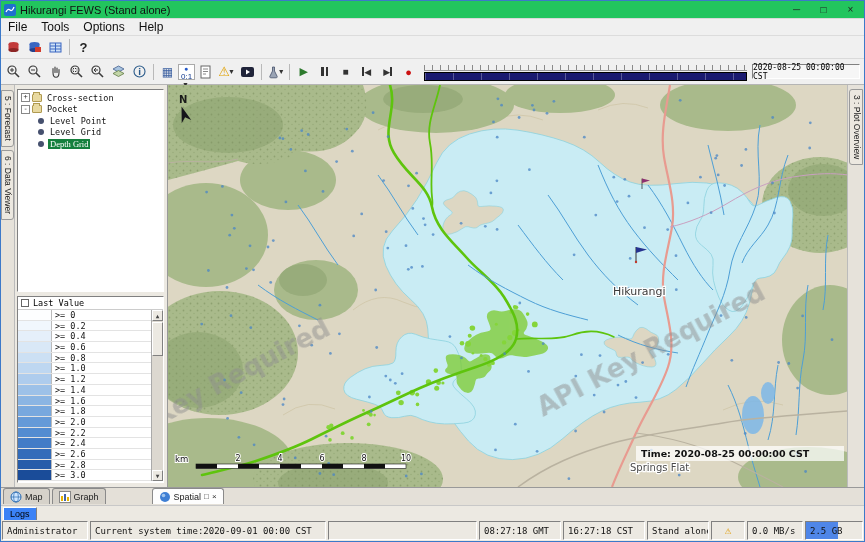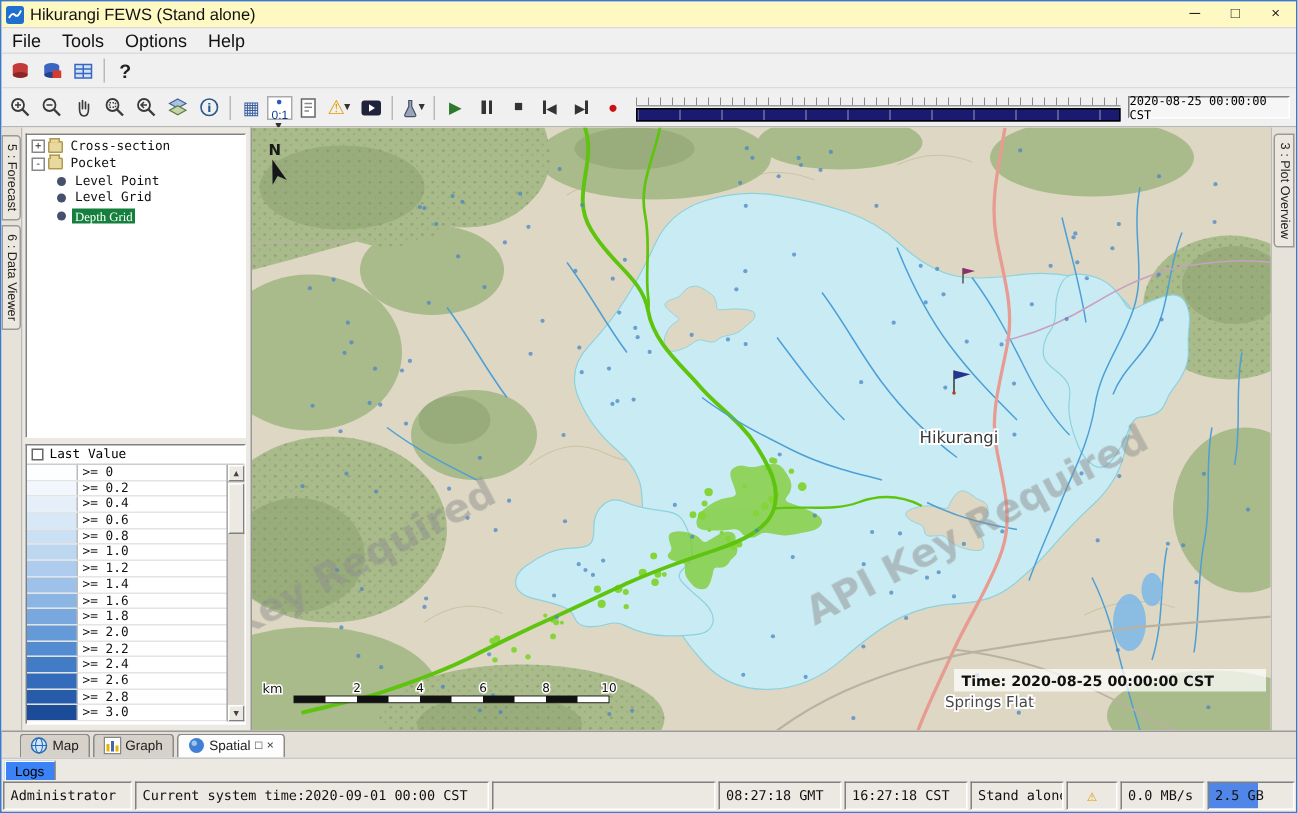--- a/index.html
+++ b/index.html
@@ -1,21 +1,21 @@
 <!DOCTYPE html>
 <html><head>
 <meta charset="utf-8">
 <style>
   html,body{margin:0;padding:0;background:#cfcfcf;}
   *{box-sizing:border-box;user-select:none;}
   .window{position:relative;width:865px;height:542px;background:#f0f0f0;border:1px solid #3c79c9;
           font-family:"Liberation Sans",sans-serif;overflow:hidden;}
 
   
-  .titlebar{height:18px;background:#fef9c3;display:flex;align-items:center;border-bottom:1px solid #d9d9d9;}
+  .titlebar{height:18px;background:#22c55e;display:flex;align-items:center;border-bottom:1px solid #d9d9d9;}
   .appicon{width:12px;height:12px;margin:0 4px 0 3px;}
   .title{font-size:11px;color:#111;}
   .wbtns{margin-left:auto;display:flex;height:100%;}
   .wbtn{width:27px;height:100%;display:flex;align-items:center;justify-content:center;font-size:10px;color:#222;}
 
   
   .menubar{height:17px;display:flex;align-items:center;background:#f0f0f0;border-bottom:1px solid #dcdcdc;}
   .menu-item{font-size:12px;color:#111;padding:0 7px;}
 
   
@@ -69,24 +69,24 @@
   .lswatch{width:34px;flex:none;border-right:1px solid #bbb;}
   .lval{padding:0 3px;color:#111;border-right:1px solid #ddd;flex:1;}
   .vscroll{position:absolute;top:0;right:0;width:12px;height:100%;background:#dcd8d0;border-left:1px solid #aaa;display:flex;flex-direction:column;}
   .sbtn{height:11px;background:#ece9e2;border:1px solid;border-color:#fff #808080 #808080 #fff;font-size:6px;text-align:center;color:#444;line-height:9px;}
   .sthumb{height:34px;background:#ece9e2;border:1px solid;border-color:#fff #808080 #808080 #fff;margin-top:1px;}
   .strack{flex:1;}
 
   .mapwrap{position:relative;width:680px;height:402px;overflow:hidden;background:#ddd7c3;}
 
   
-  .tabbar{position:absolute;top:486px;left:0;right:0;height:18px;background:#e4e0d8;border-top:1px solid #999;display:flex;align-items:center;padding-left:12px;gap:2px;}
+  .tabbar{position:absolute;top:486px;left:0;right:0;height:18px;background:#e4e0d8;border-top:1px solid #999;display:flex;align-items:flex-start;padding-left:2px;gap:2px;}
   .btab{height:16px;display:flex;align-items:center;gap:3px;font-size:9px;color:#222;background:#d6d2ca;
         border:1px solid #8a8a8a;border-bottom:none;border-radius:3px 3px 0 0;padding:0 6px;}
-  .btab.active{background:#fdfdfd;}
+  .btab.active{background:#fdfdfd;margin-left:44px;}
   .tabbtn{font-size:8px;color:#333;line-height:1;}
   .logsrow{position:absolute;top:504px;left:0;right:0;height:17px;background:#ece9e2;border-top:1px solid #c8c8c8;}
   .logsbtn{position:absolute;top:1px;left:2px;height:14px;font:9px "Liberation Sans",sans-serif;background:#3b82f6;
     border:1px solid;border-color:#fff #808080 #808080 #fff;padding:0 6px;}
 
   
   .statusbar{position:absolute;bottom:0;left:0;right:0;height:21px;background:#ece9e2;display:flex;gap:2px;padding:1px;}
   .scell{border:1px solid;border-color:#808080 #fff #fff #808080;font:9px "DejaVu Sans Mono",monospace;color:#111;
          display:flex;align-items:center;padding:0 4px;white-space:nowrap;overflow:hidden;}
   .filler{flex:1;}

